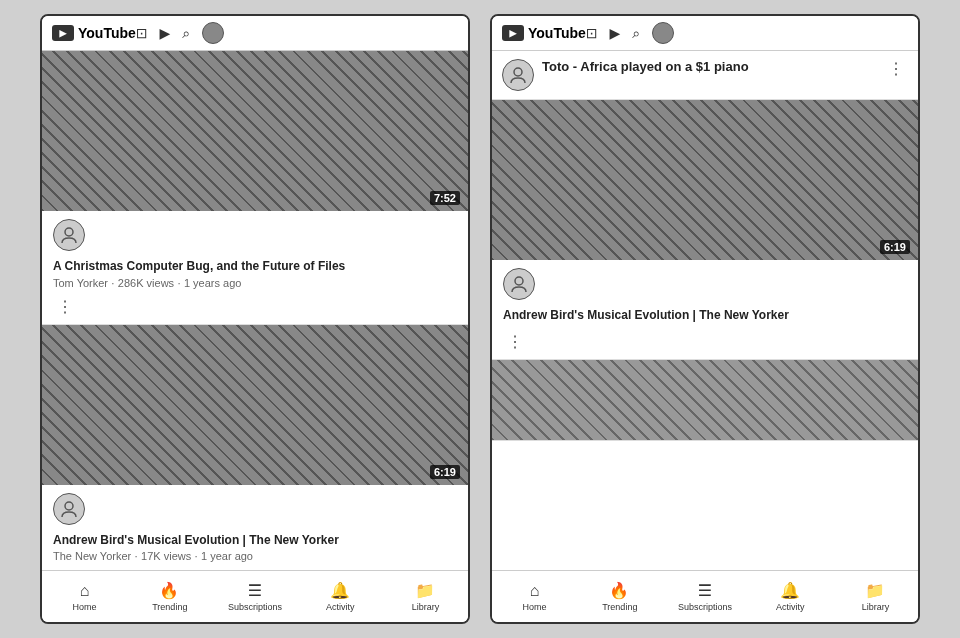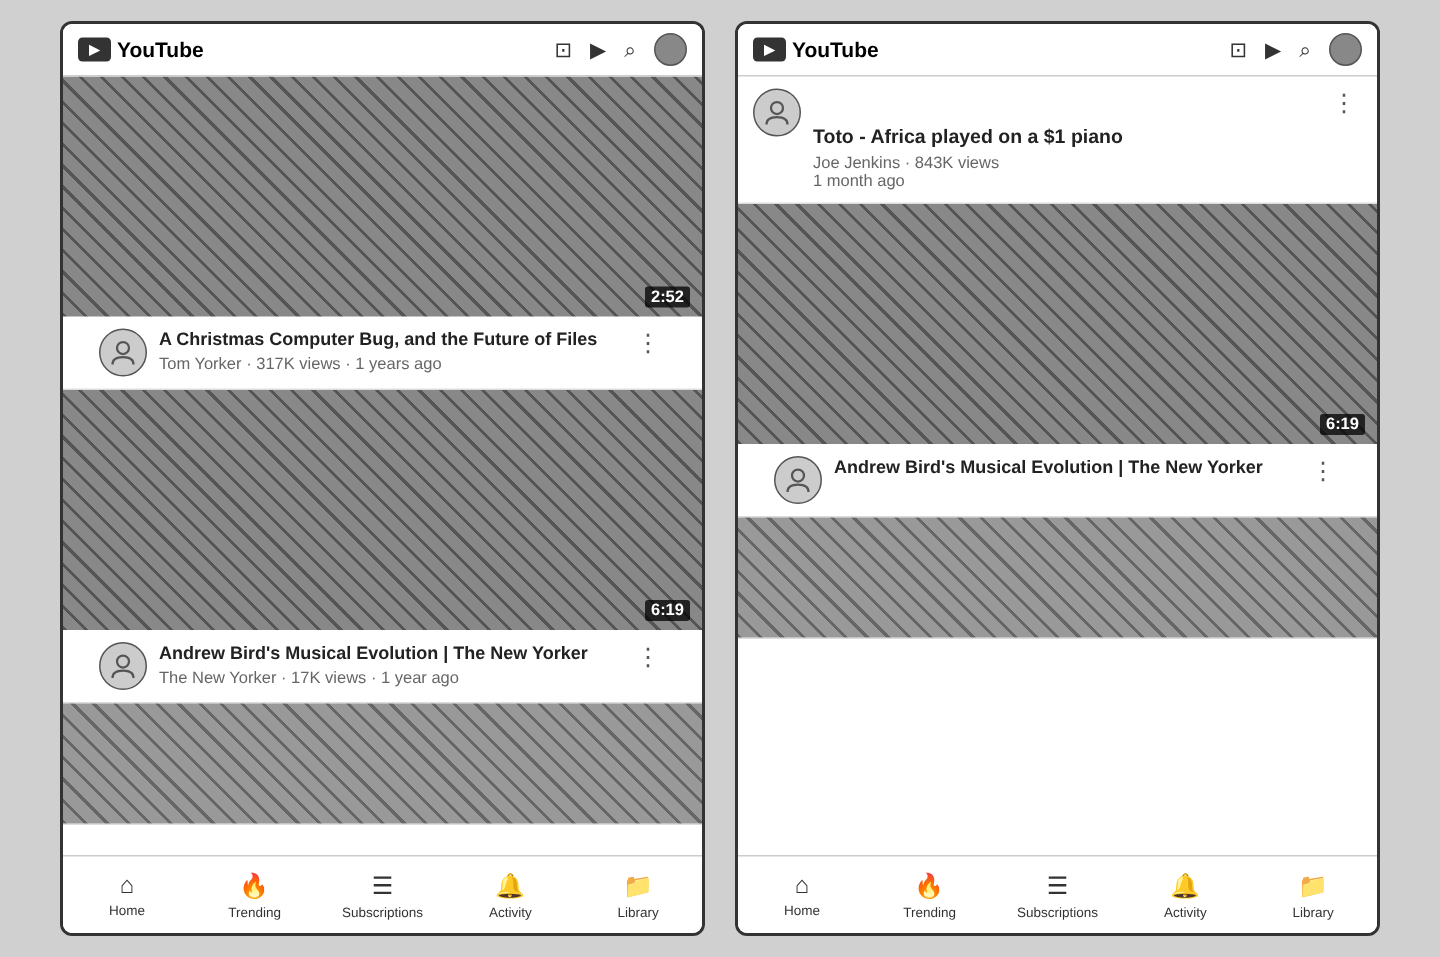--- a/index.html
+++ b/index.html
@@ -21,21 +21,20 @@
       border: 2px solid #333;
       border-radius: 8px;
       display: flex;
       flex-direction: column;
       overflow: hidden;
       position: relative;
     }
     .yt-header {
       display: flex;
       align-items: center;
-      justify-content: space-between;
       padding: 6px 10px;
       border-bottom: 1px solid #ccc;
       background: #fff;
     }
     .yt-logo {
       display: flex;
       align-items: center;
       gap: 4px;
       font-size: 14px;
       font-weight: bold;
@@ -97,22 +96,23 @@
       background: rgba(0,0,0,0.75);
       color: #fff;
       font-size: 11px;
       padding: 1px 4px;
       border-radius: 2px;
       font-weight: bold;
     }
     .video-meta {
       display: flex;
       align-items: flex-start;
-      padding: 8px 24px;
+      padding: 8px 11px;
       gap: 8px;
+      flex-direction: column;
     }
     .channel-avatar {
       width: 32px;
       height: 32px;
       border-radius: 50%;
       background: #aaa;
       border: 1px solid #777;
       flex-shrink: 0;
       display: flex;
       align-items: center;
@@ -183,21 +183,20 @@
     
     .top-item-meta {
       display: flex;
       align-items: flex-start;
       padding: 8px 10px;
       gap: 8px;
       border-bottom: 1px solid #ddd;
     }
     .top-video-info {
       flex: 1;
-      margin-top: 24px;
     }
     .top-video-title {
       font-size: 13px;
       font-weight: bold;
       color: #222;
       line-height: 1.3;
     }
     .top-video-subtitle {
       font-size: 11px;
       color: #666;
@@ -219,35 +218,35 @@
       <span class="header-icon">▶</span>
       <span class="header-icon">⌕</span>
       <div class="avatar-icon"></div>
     </div>
   </div>
 
   <div class="content-area">
 
     <div class="video-item">
       <div class="video-thumbnail">
-        <span class="video-duration">2:52</span>
+        <span class="video-duration">7:52</span>
       </div>
       <div class="video-meta">
         <div class="channel-avatar sketch">
           <svg width="20" height="20" viewBox="0 0 20 20">
               <circle cx="10" cy="7" r="4" fill="none" stroke="#555" stroke-width="1.5"></circle>
               <path d="M3 18 Q3 13 10 13 Q17 13 17 18" fill="none" stroke="#555" stroke-width="1.5"></path>
             </svg>
         </div>
         <div class="video-info">
           <div class="video-title">A Christmas Computer Bug, and the Future of Files</div>
           <div class="video-subtitle">
             <span>Tom Yorker</span>
             <span> · </span>
-            <span>317K views</span>
+            <span>286K views</span>
             <span> · </span>
             <span>1 years ago</span>
           </div>
         </div>
         <span class="more-btn">⋮</span>
       </div>
     </div>
 
     <div class="video-item">
       <div class="video-thumbnail">
@@ -322,27 +321,20 @@
 
     <div class="top-item-meta">
       <div class="channel-avatar sketch">
         <svg width="20" height="20" viewBox="0 0 20 20">
             <circle cx="10" cy="7" r="4" fill="none" stroke="#555" stroke-width="1.5"></circle>
             <path d="M3 18 Q3 13 10 13 Q17 13 17 18" fill="none" stroke="#555" stroke-width="1.5"></path>
           </svg>
       </div>
       <div class="top-video-info">
         <div class="top-video-title">Toto - Africa played on a $1 piano</div>
-        <div class="top-video-subtitle">
-          <span>Joe Jenkins</span>
-          <span> · </span>
-          <span>843K views</span>
-          <br>
-          <span>1 month ago</span>
-        </div>
       </div>
       <span class="more-btn">⋮</span>
     </div>
 
     <div class="video-item">
       <div class="video-thumbnail">
         <span class="video-duration">6:19</span>
       </div>
       <div class="video-meta">
         <div class="channel-avatar sketch">

